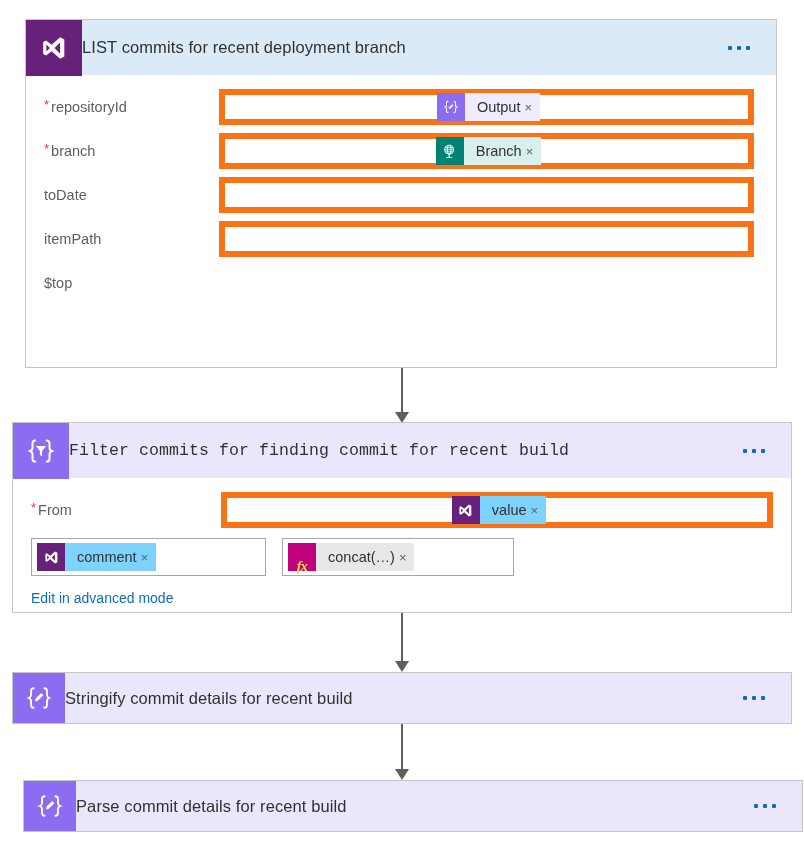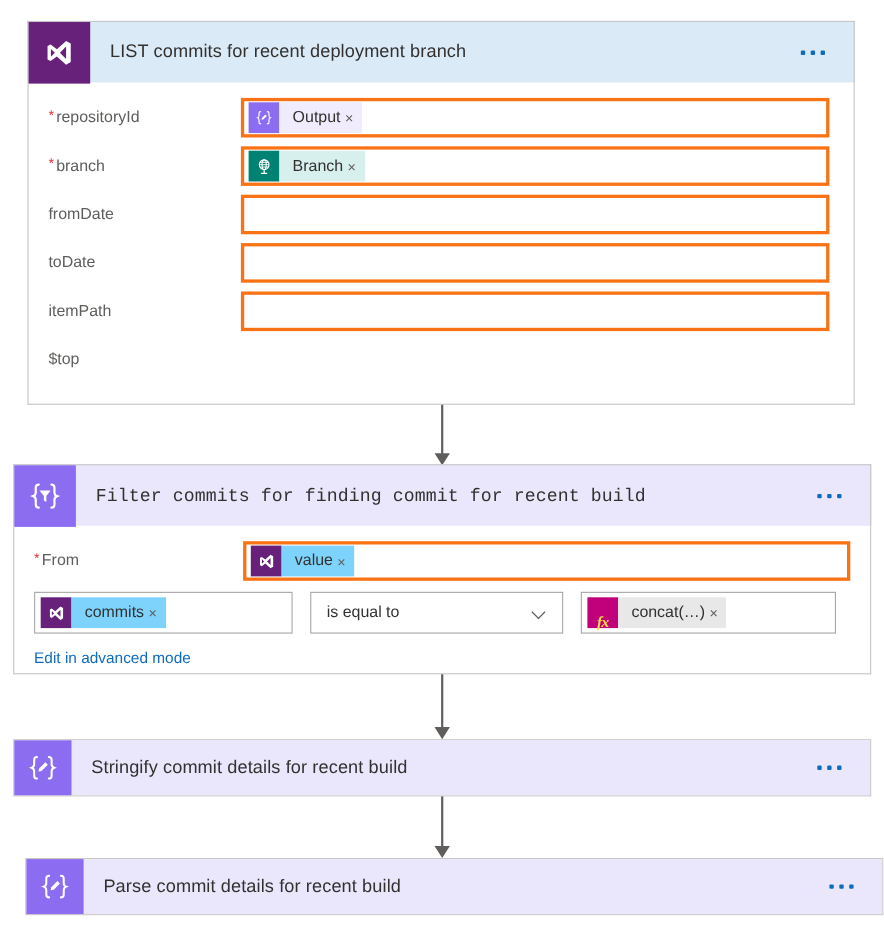--- a/index.html
+++ b/index.html
@@ -40,21 +40,20 @@
     height: 56px;
     flex: 0 0 56px;
     display: flex;
     align-items: center;
     justify-content: center;
   }
   .card-title {
     flex: 1 1 auto;
     font-size: 16.5px;
     color: #323130;
-    padding-left: 18px;
     letter-spacing: .1px;
     white-space: nowrap;
   }
   .ellipsis-btn {
     flex: 0 0 auto;
     display: flex;
     align-items: center;
     gap: 5px;
     padding: 0 26px 0 10px;
     cursor: pointer;
@@ -110,26 +109,27 @@
     color: #e8383d;
     font-size: 13px;
     line-height: 1;
     margin-right: 2px;
     position: relative;
     top: -3px;
   }
   .field-box {
     flex: 1 1 auto;
     height: 36px;
-    border: 3px solid #f97316;
+    border: 6px solid #f97316;
     background: #ffffff;
     box-sizing: border-box;
     display: flex;
     align-items: center;
     padding: 0 0 0 4px;
+    justify-content: center;
   }
   .field-box.plain {
     padding-left: 14px;
     font-size: 14.5px;
     color: #323130;
   }
 
   
   .chip {
     display: inline-flex;
@@ -367,26 +367,20 @@
               </svg>
             </span>
             <span class="chip-text chip-body-teal">
               <span>Branch</span>
               <span class="chip-x">×</span>
             </span>
           </span>
         </div>
       </div>
 
-      <div class="form-row">
-        <div class="field-label">
-          <span>fromDate</span>
-        </div>
-        <div class="field-box plain"></div>
-      </div>
 
       <div class="form-row">
         <div class="field-label">
           <span>toDate</span>
         </div>
         <div class="field-box plain"></div>
       </div>
 
       <div class="form-row">
         <div class="field-label">
@@ -450,32 +444,26 @@
 
       <div class="cond-row">
         <div class="cond-cell" id="cond-left">
           <span class="chip">
             <span class="chip-icon ic-vs">
               <svg width="17" height="17" viewBox="0 0 32 32" aria-hidden="true">
                 <path fill="#ffffff" d="M22.5 4.5 L27 7 V25 L22.5 27.5 L13.5 19.5 L7.5 24 L4.5 22.5 V9.5 L7.5 8 L13.5 12.5 Z M22.5 10 L16.5 16 L22.5 22 Z M7.8 12.2 V19.8 L11.6 16 Z"></path>
               </svg>
             </span>
             <span class="chip-text chip-body-blue">
-              <span>commits</span>
+              <span>comment</span>
               <span class="chip-x">×</span>
             </span>
           </span>
         </div>
 
-        <div class="cond-cell" id="cond-mid">
-          <span class="select-inner">
-            <span>is equal to</span>
-            <span class="chev"></span>
-          </span>
-        </div>
 
         <div class="cond-cell" id="cond-right">
           <span class="chip">
             <span class="chip-icon ic-fx">
               <span>fx</span>
             </span>
             <span class="chip-text chip-body-gray">
               <span>concat(…)</span>
               <span class="chip-x">×</span>
             </span>

